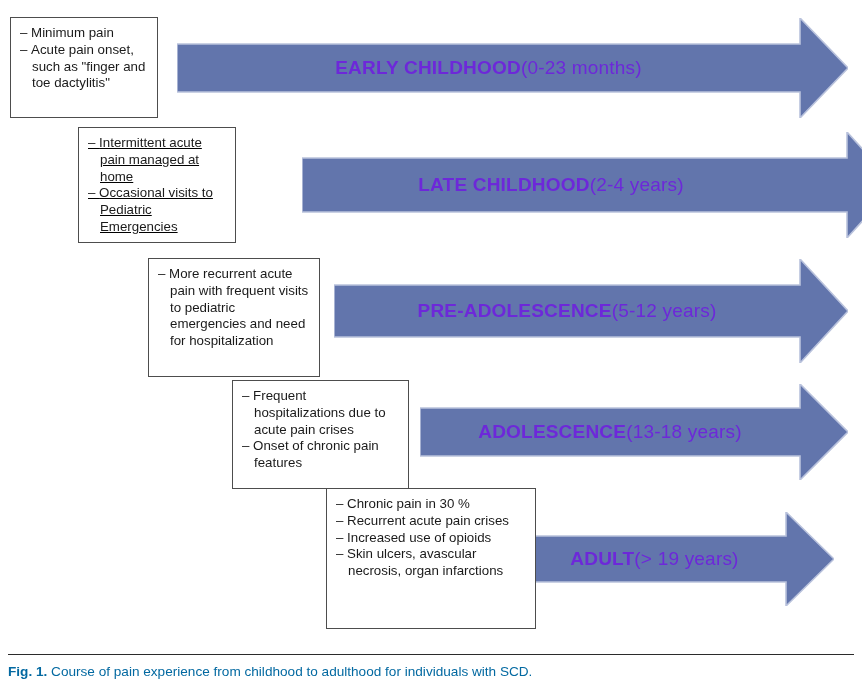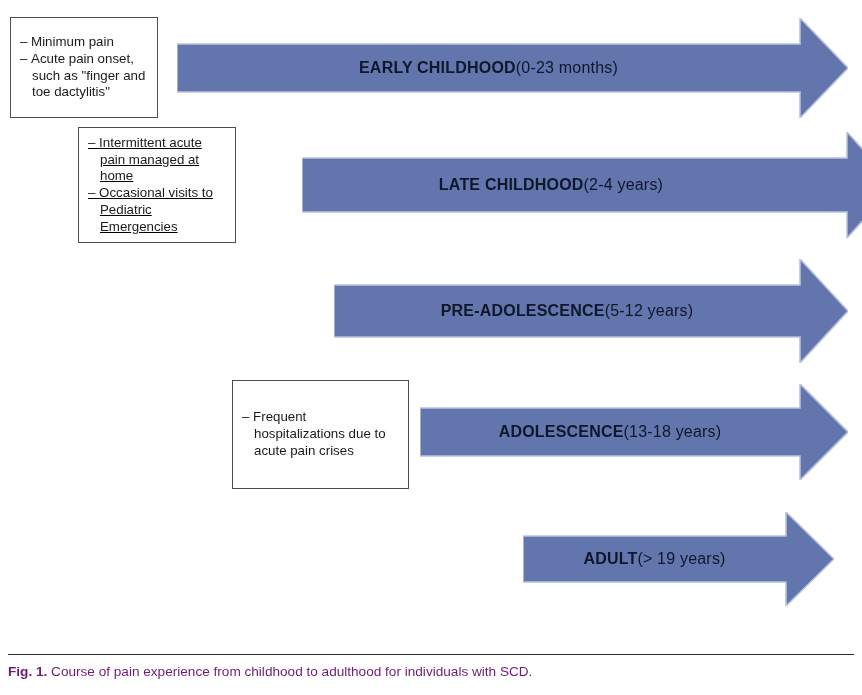--- a/index.html
+++ b/index.html
@@ -32,42 +32,41 @@
   }
   .arrow-label {
     position: absolute;
     left: 0;
     right: 48px;
     top: 0;
     bottom: 0;
     display: flex;
     align-items: center;
     justify-content: center;
-    color: #0f172a;
+    color: #6d28d9;
     font-weight: bold;
-    font-size: 16px;
+    font-size: 19px;
     letter-spacing: 0.2px;
     white-space: nowrap;
     pointer-events: none;
   }
   .arrow-label .age {
     font-weight: normal;
     margin-left: 0;
   }
 
   
   .callout {
     position: absolute;
     box-sizing: border-box;
     background: #ffffff;
     border: 1.4px solid #4d4d4d;
     padding: 7px 9px 7px 9px;
     display: flex;
     flex-direction: column;
-    justify-content: center;
   }
   .callout ul {
     margin: 0;
     padding: 0;
     list-style: none;
   }
   .callout li {
     font-size: 13.3px;
     line-height: 1.26;
     color: #1a1a1a;
@@ -88,21 +87,21 @@
     width: 846px;
     height: 1.4px;
     background: #2b2b2b;
   }
   #caption {
     position: absolute;
     left: 8px;
     top: 662px;
     width: 846px;
     font-size: 13.6px;
-    color: #701a75;
+    color: #0369a1;
     line-height: 1.45;
   }
   #caption .figlabel {
     font-weight: bold;
   }
 </style>
 </head>
 <body>
 
 <div id="figure">
@@ -144,47 +143,61 @@
   <div class="arrow-wrap" style="left:334px; top:259px; width:514px; height:104px;">
     <svg class="arrow-svg" viewBox="0 0 514 104" preserveAspectRatio="none">
       <polygon points="0,26 466,26 466,0 514,52 466,104 466,78 0,78" fill="#6275ac" stroke="#b9c2dc" stroke-width="1.6"></polygon>
     </svg>
     <div class="arrow-label">
       <span>PRE-ADOLESCENCE</span>
         <span class="age">(5-12 years)</span>
     </div>
   </div>
 
+  <div class="callout" style="left:148px; top:258px; width:172px; height:119px;">
+    <ul>
+      <li>More recurrent acute pain with frequent visits to pediatric emergencies and need for hospitalization</li>
+    </ul>
+  </div>
 
   <div class="arrow-wrap" style="left:420px; top:384px; width:428px; height:96px;">
     <svg class="arrow-svg" viewBox="0 0 428 96" preserveAspectRatio="none">
       <polygon points="0,24 380,24 380,0 428,48 380,96 380,72 0,72" fill="#6275ac" stroke="#b9c2dc" stroke-width="1.6"></polygon>
     </svg>
     <div class="arrow-label">
       <span>ADOLESCENCE</span>
         <span class="age">(13-18 years)</span>
     </div>
   </div>
 
   <div class="callout" style="left:232px; top:380px; width:177px; height:109px;">
     <ul>
       <li>Frequent hospitalizations due to acute pain crises</li>
+      <li>Onset of chronic pain features</li>
     </ul>
   </div>
 
   <div class="arrow-wrap" style="left:523px; top:512px; width:311px; height:94px;text-decoration:underline;">
     <svg class="arrow-svg" viewBox="0 0 311 94" preserveAspectRatio="none">
       <polygon points="0,24 263,24 263,0 311,47 263,94 263,70 0,70" fill="#6275ac" stroke="#b9c2dc" stroke-width="1.6"></polygon>
     </svg>
     <div class="arrow-label">
       <span>ADULT</span>
         <span class="age">(&gt; 19 years)</span>
     </div>
   </div>
 
+  <div class="callout" style="left:326px; top:488px; width:210px; height:141px;">
+    <ul>
+      <li>Chronic pain in 30 %</li>
+      <li>Recurrent acute pain crises</li>
+      <li>Increased use of opioids</li>
+      <li>Skin ulcers, avascular necrosis, organ infarctions</li>
+    </ul>
+  </div>
 
   <div id="caption-rule"></div>
   <div id="caption">
     <span class="figlabel">Fig. 1.</span>
     <span>Course of pain experience from childhood to adulthood for individuals with SCD.</span>
   </div>
 
 </div>
 
 </body></html>

